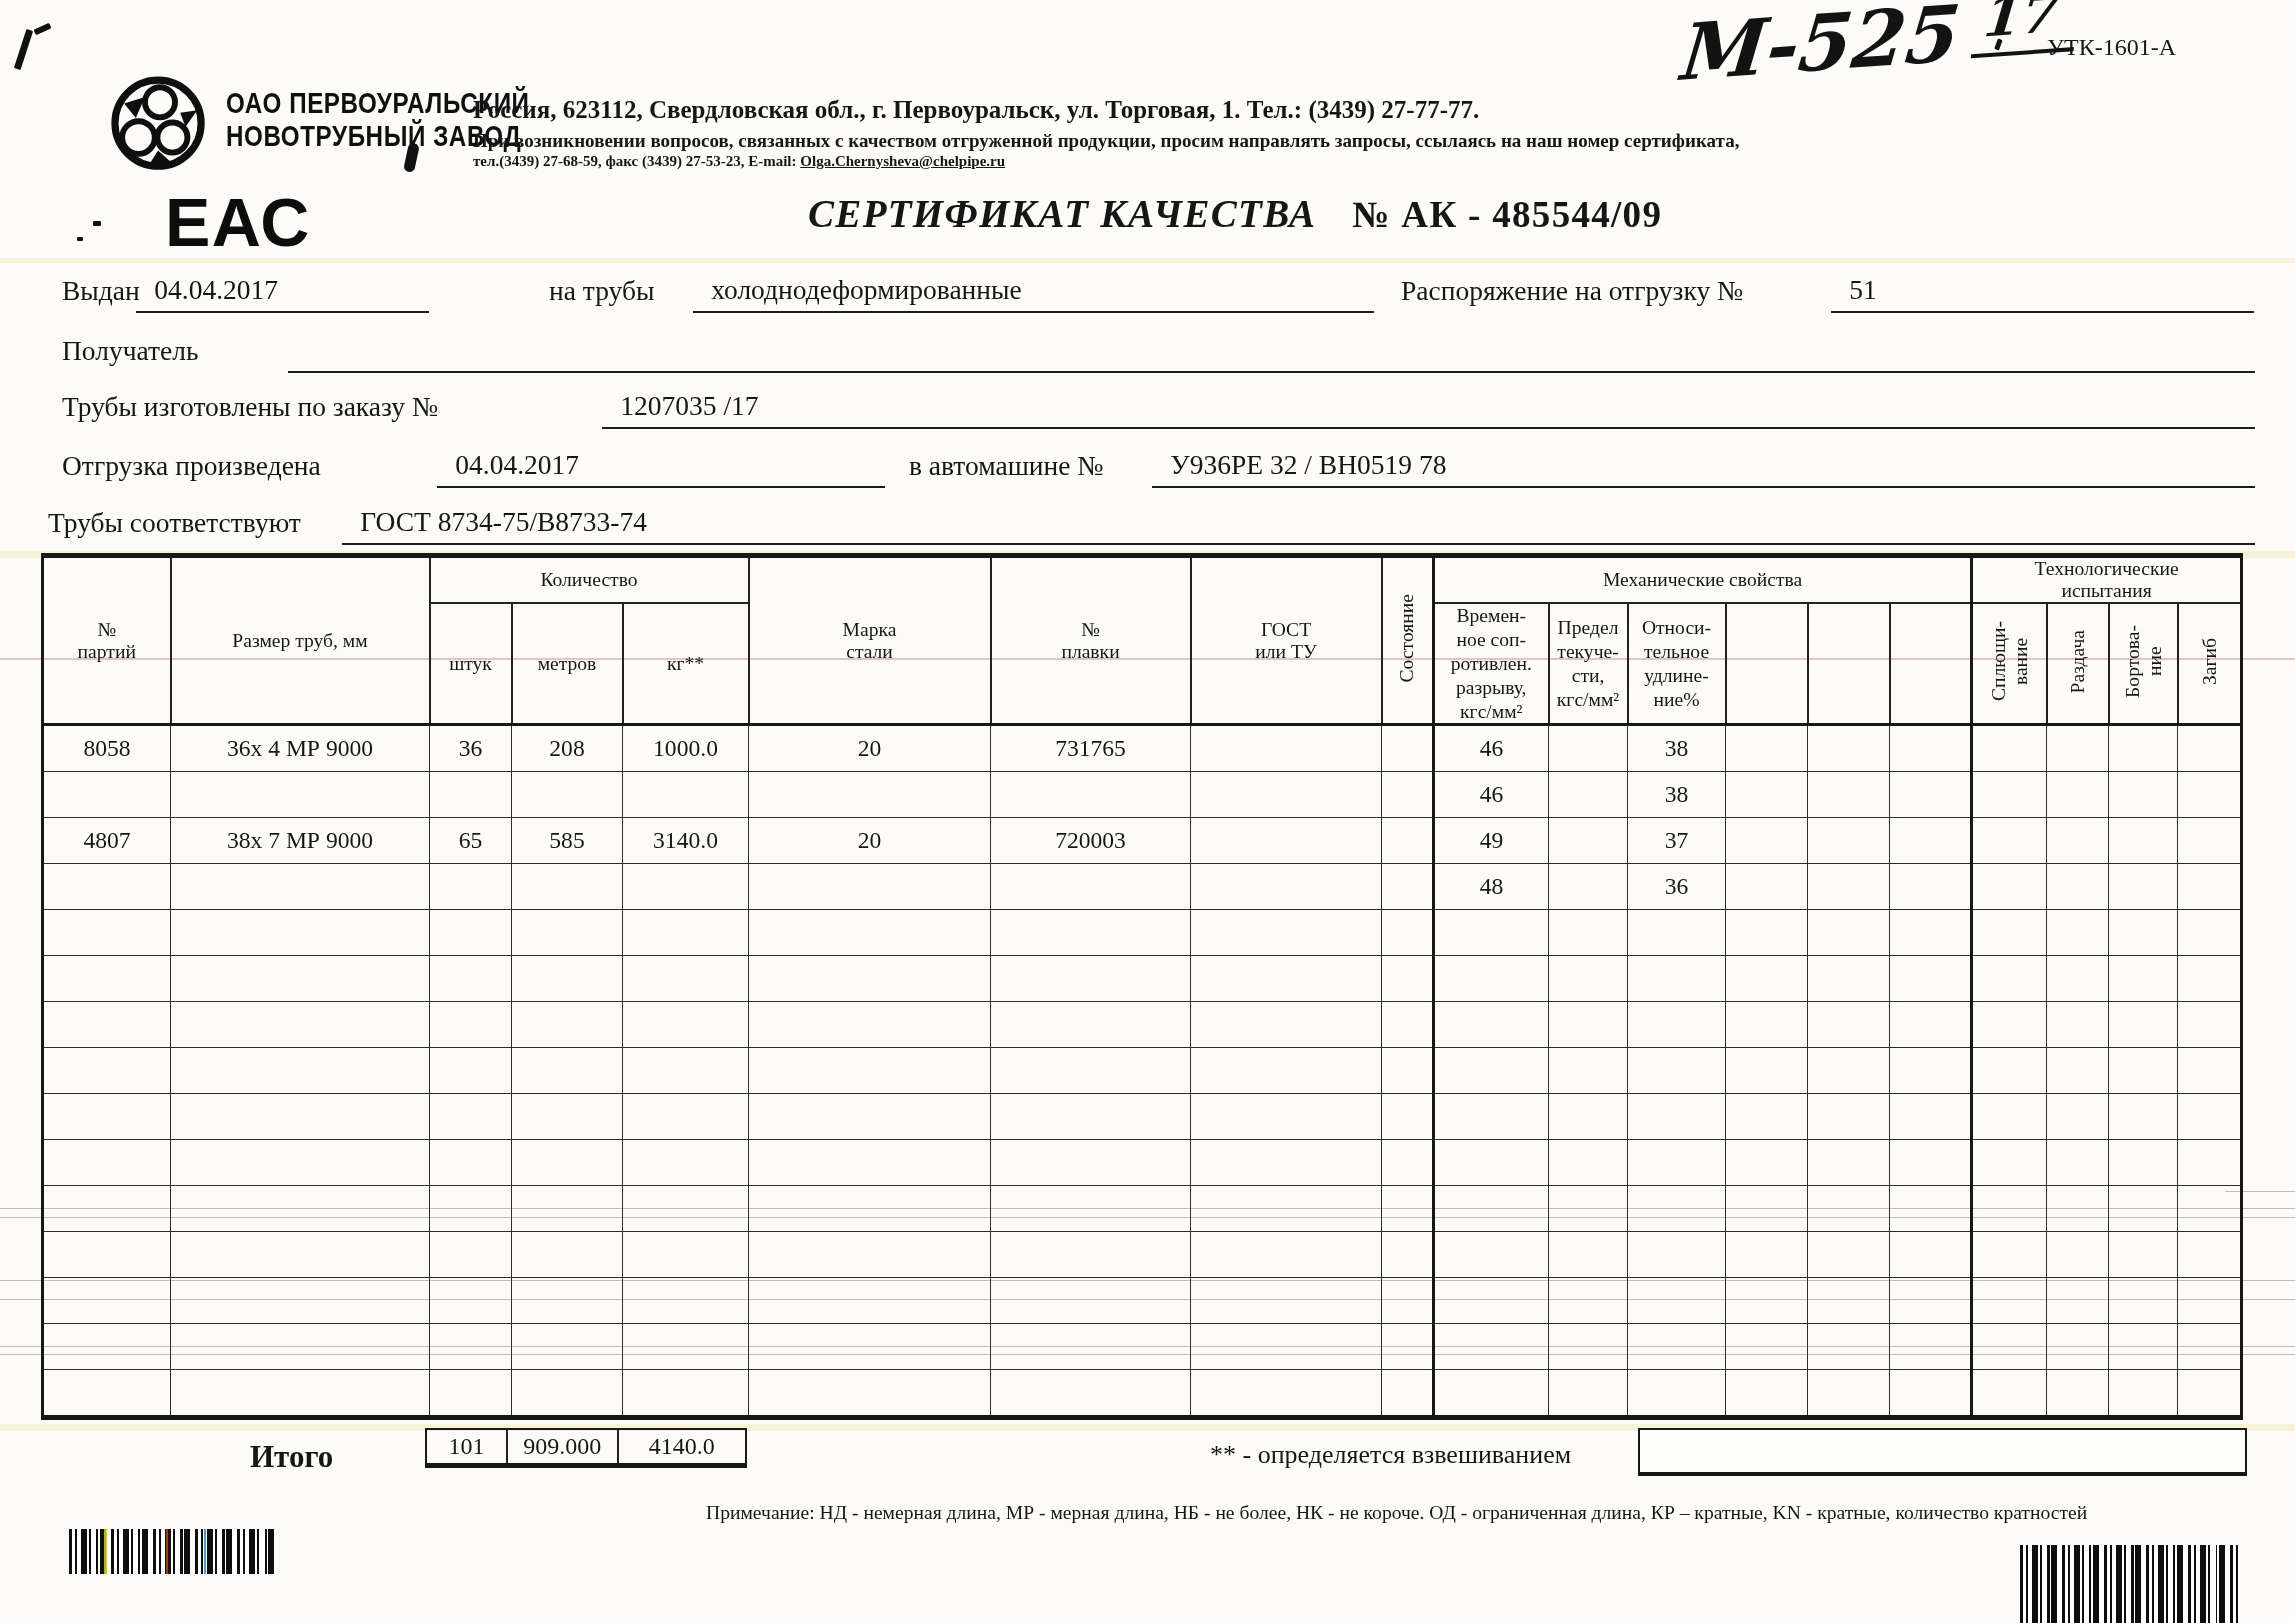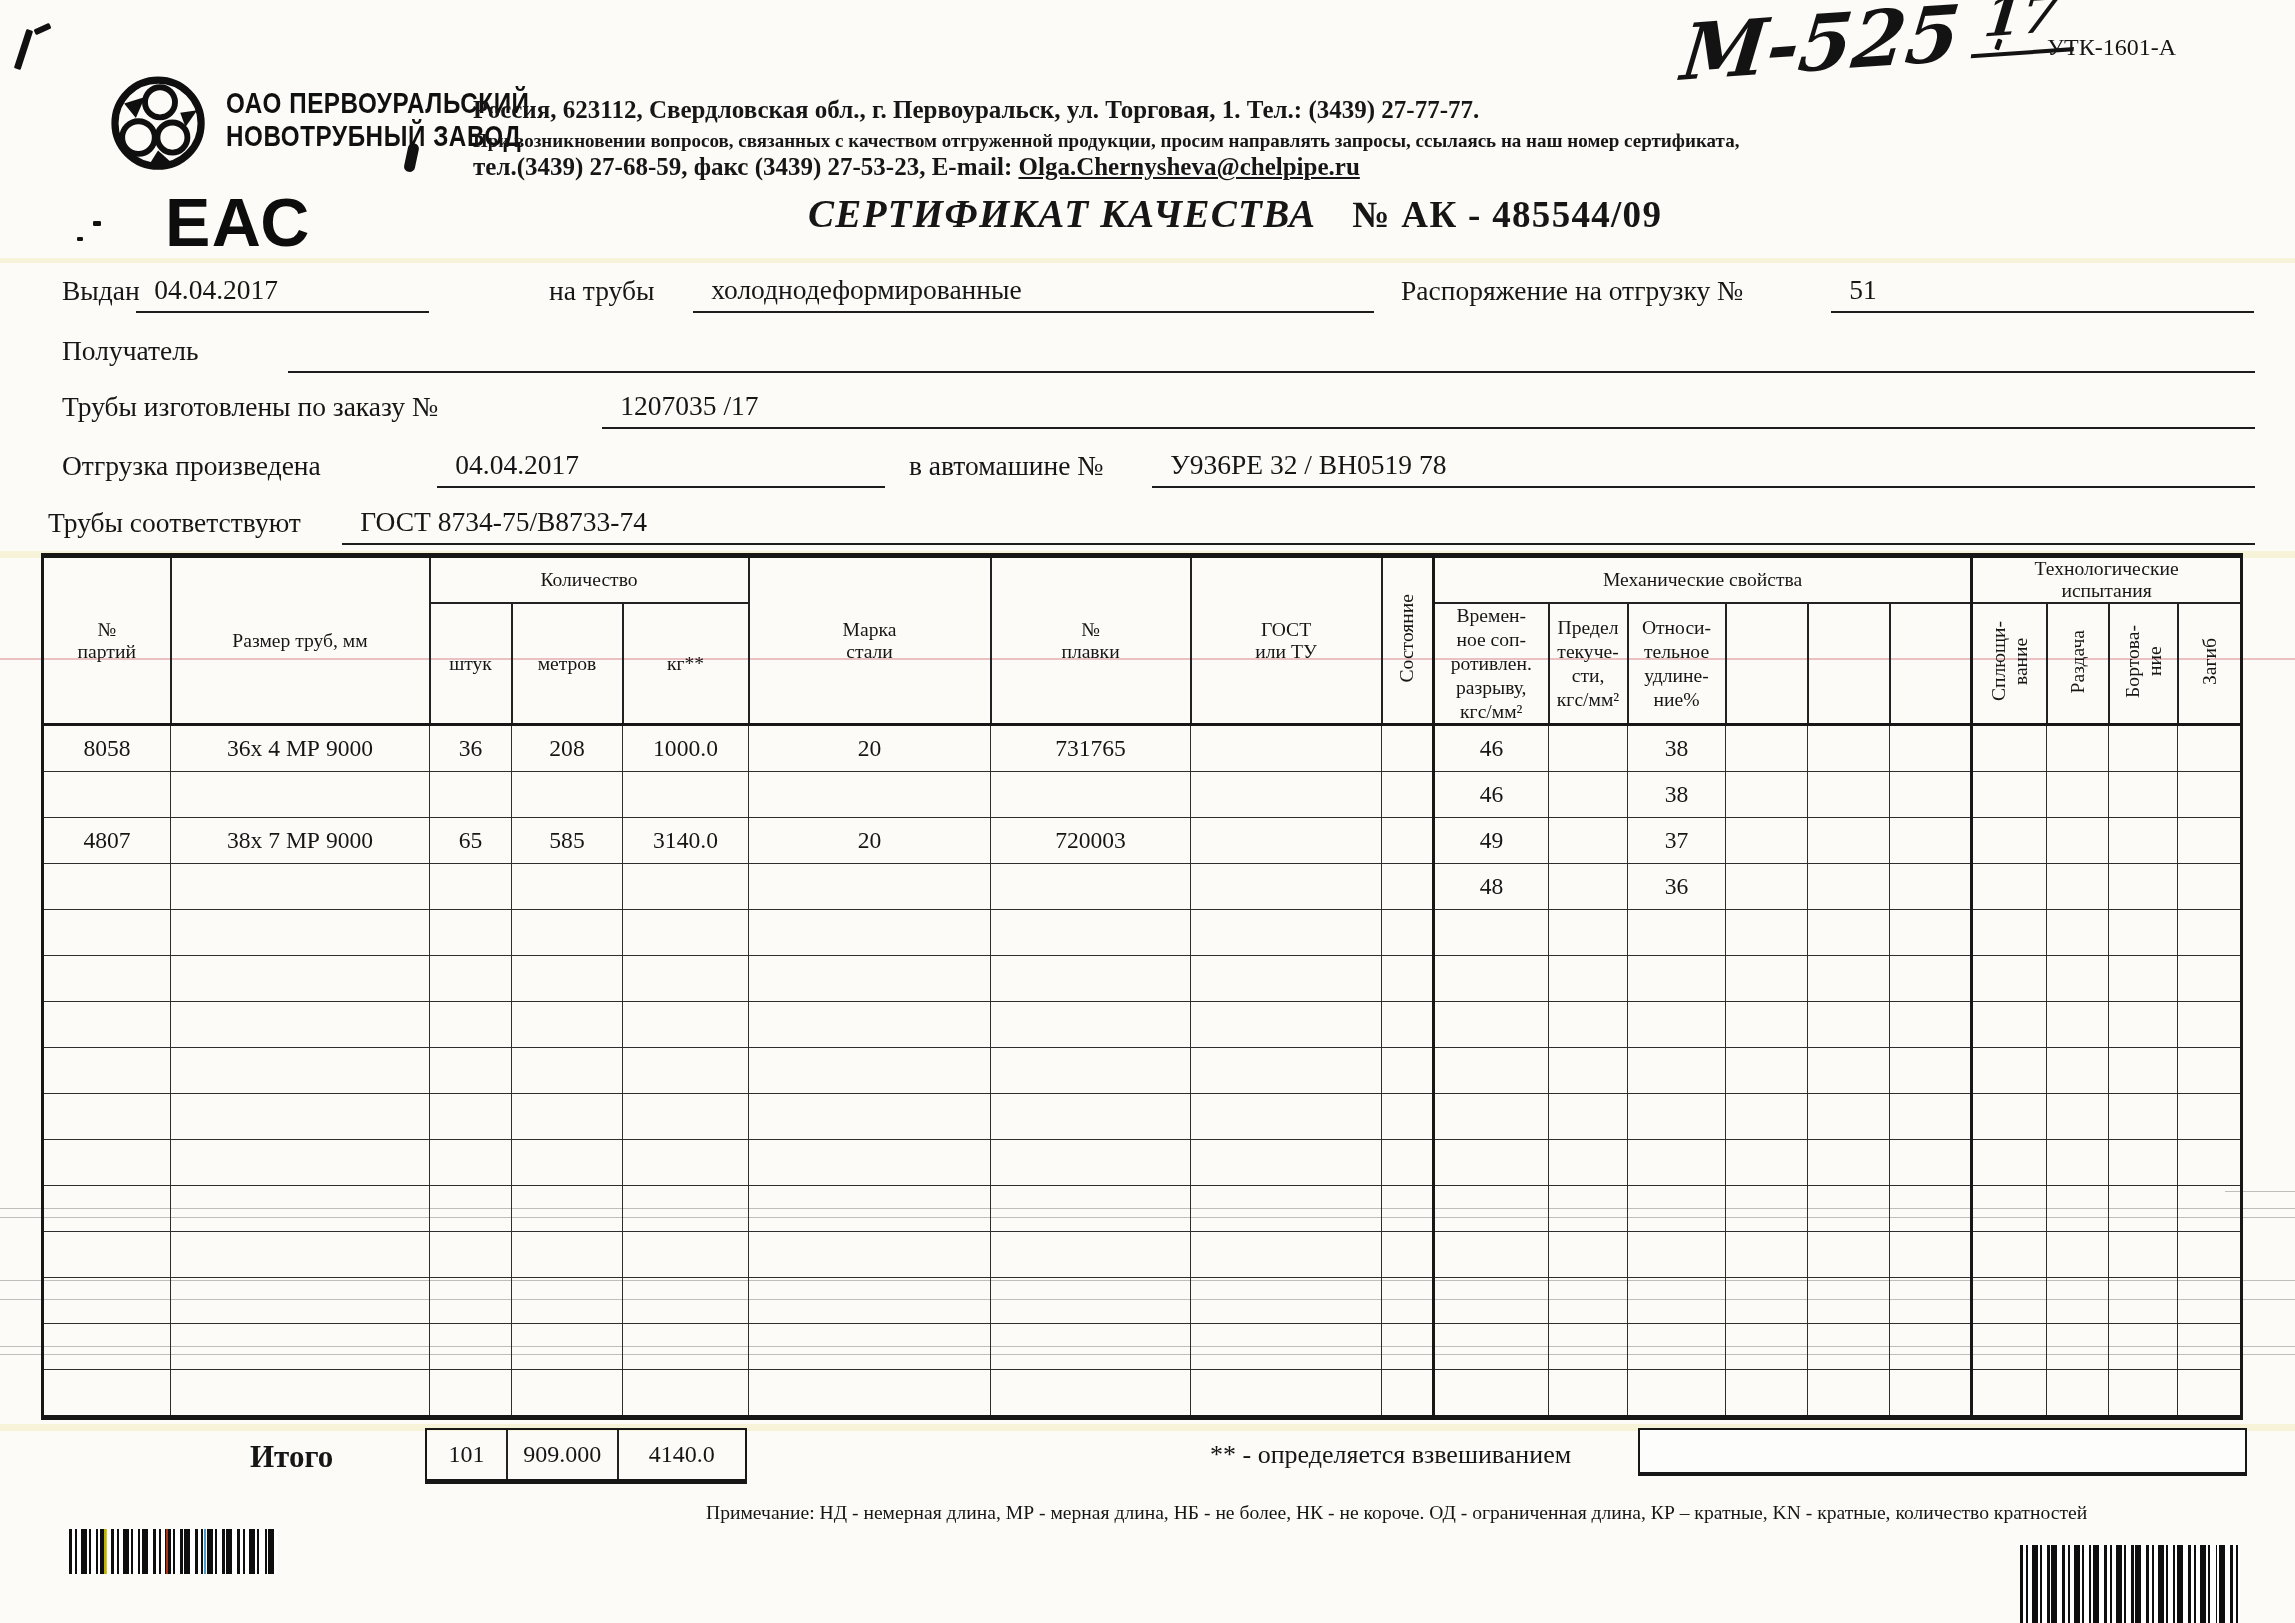--- a/index.html
+++ b/index.html
@@ -14,21 +14,21 @@
     font-family:"Liberation Sans", sans-serif;font-weight:bold;
     font-size:29.5px;line-height:1.12;transform:scaleX(.82);transform-origin:left top;
     letter-spacing:0.7px;white-space:pre-line;color:#101010;
   }
   .eac{
     font-family:"Liberation Sans", sans-serif;font-weight:900;font-size:68px;
     transform:scaleY(1.02);transform-origin:left top;letter-spacing:1.3px;color:#0d0d0d;
   }
   .addr1{font-size:25px;font-weight:bold;white-space:nowrap;}
   .addr2{font-size:19px;font-weight:bold;white-space:nowrap;}
-  .addr3{font-size:25px;font-weight:bold;white-space:nowrap;}
+  .addr3{font-size:15px;font-weight:bold;white-space:nowrap;}
   .email{text-decoration:underline;}
   .hand{
     font-style:italic;font-weight:bold;font-size:77px;
     font-family:"DejaVu Serif", serif;transform:rotate(-4deg) skewX(-10deg);
     transform-origin:left top;white-space:nowrap;color:#131313;
   }
   .hand-sup{
     display:inline-block;font-size:54px;transform:translateY(-22px);
     border-bottom:4.6px solid #131313;padding:0 18.3px 3.9px 9.2px;margin-left:14.4px;
   }
@@ -551,21 +551,21 @@
           <td class="sec-l"></td>
           <td></td>
           <td></td>
           <td></td>
         </tr>
       </tbody>
 </table>
 </div>
 
 <div class="abs itogo-label" style="left:250px;top:1439px;">Итого</div>
-<div class="abs totals-box" style="left:425px;top:1428px;width:322px;height:56px;">
+<div class="abs totals-box" style="left:425px;top:1428px;width:322px;height:40px;">
   <div class="totals-cell" style="width:82px;">101</div>
   <div class="totals-cell" style="width:112px;">909.000</div>
   <div class="totals-cell" style="width:128px;">4140.0</div>
 </div>
 <div class="abs weigh-note" style="left:1210px;top:1440px;">** - определяется взвешиванием</div>
 <div class="abs empty-box" style="left:1638px;top:1428px;width:609px;height:48px;"></div>
 <div class="abs footnote" style="left:706px;top:1502px;">Примечание: НД - немерная длина, МР - мерная длина, НБ - не более, НК - не короче. ОД - ограниченная длина, КР – кратные, KN - кратные, количество кратностей</div>
 
 <div class="abs barcode colored" style="left:69px;top:1529px;width:209px;height:45px;"></div>
 <div class="abs barcode" style="left:2020px;top:1545px;width:220px;height:79px;"></div>

